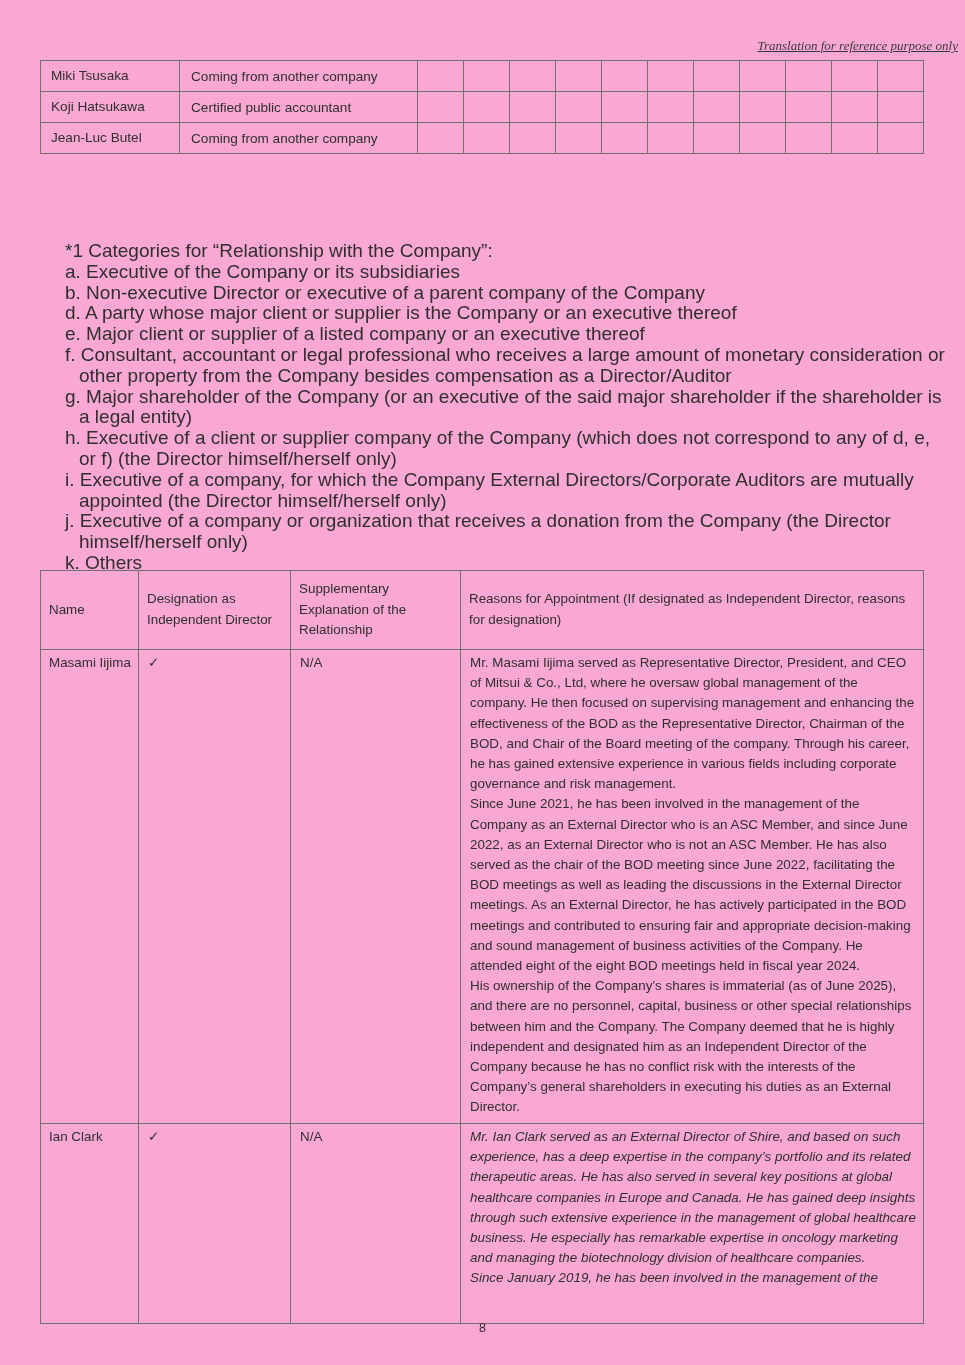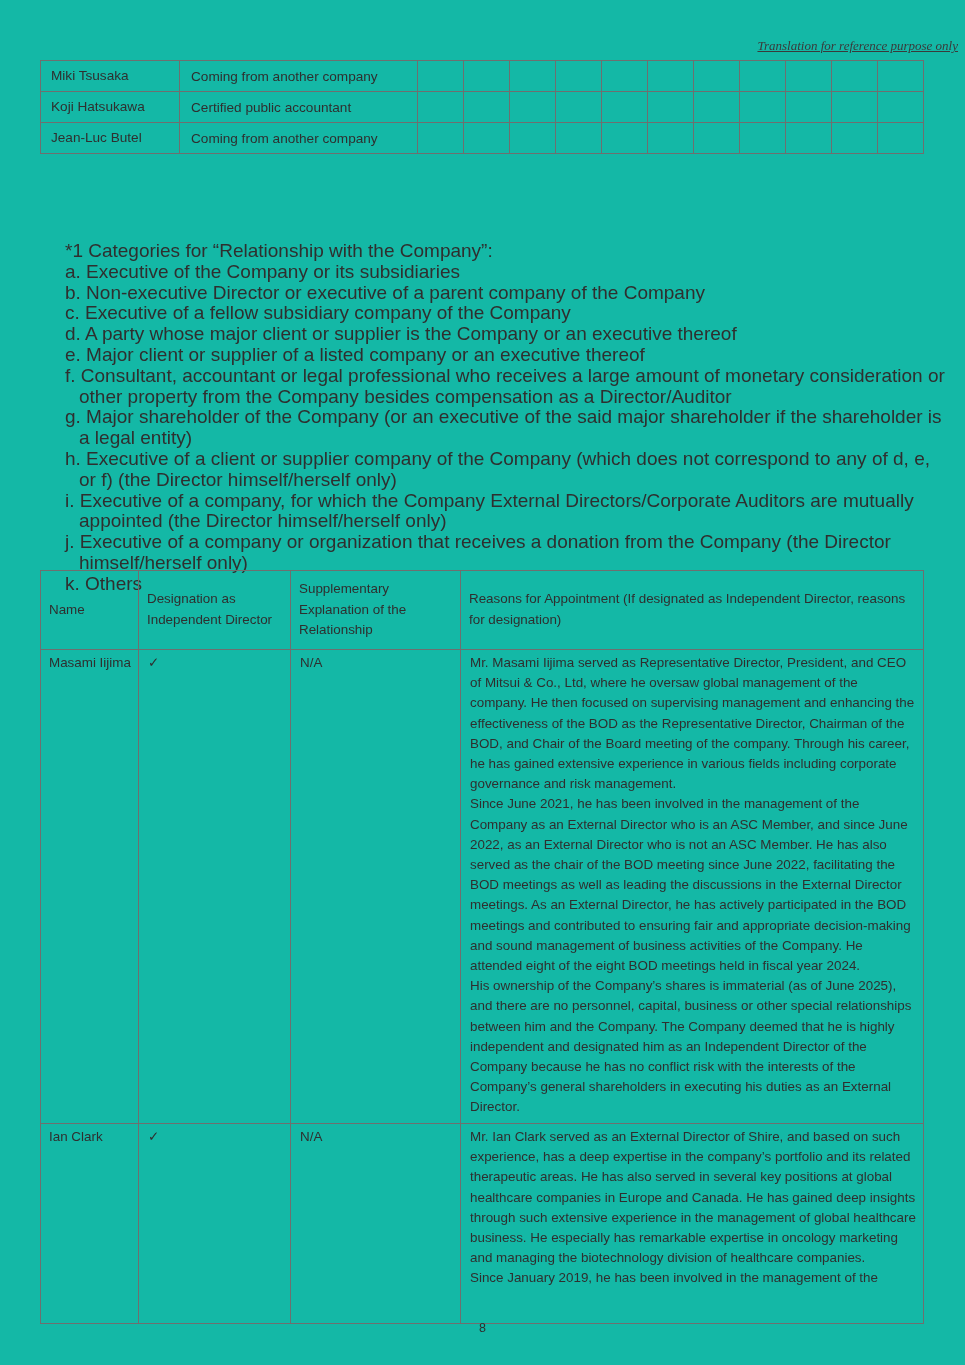--- a/index.html
+++ b/index.html
@@ -1,18 +1,18 @@
 <!DOCTYPE html>
 <html><head>
 <meta charset="utf-8">
 <style>
   html,body { margin:0; padding:0; background:#e8e8e8; }
   .page {
     position:relative; width:965px; height:1365px; margin:0 auto;
-    background:#14b8a6; font-family:"Liberation Sans", sans-serif;
+    background:#f9a8d4; font-family:"Liberation Sans", sans-serif;
     color:#2f2f2f; overflow:hidden;
   }
   .trans-note {
     position:absolute; top:38px; right:7px;
     font-family:"Liberation Serif", serif; font-style:italic;
     font-size:13px; color:#3a3a3a; text-decoration:underline;
   }
   
   .t1 {
     position:absolute; left:40px; top:60px; width:884px;
@@ -51,21 +51,21 @@
   }
   .t2 td { vertical-align:top; }
   .t2 tr.r1 td { height:468px; }
   .t2 tr.r2 td { height:210px; }
   .t2 td.n  { padding:5px 2px 0 8px; }
   .t2 td.c  { padding:5px 2px 0 9px; }
   .t2 td.s  { padding:5px 2px 0 9px; }
   .t2 td.r  { padding:3px 6px 0 9px;margin-left:32px; }
   .reasons { white-space:pre-line; line-height:20.2px; overflow:hidden; }
   .clip1 { max-height:462px; }
-  .clip2 { max-height:202px; }
+  .clip2 { max-height:202px;font-style:italic; }
   
   .page-num {
     position:absolute; left:0; top:1321px; width:100%;
     text-align:center; font-size:12.5px; color:#2f2f2f;
   }
 </style>
 </head>
 <body>
 
 <div class="page">
@@ -134,21 +134,20 @@
           <td class="ec"></td>
           <td class="ec"></td>
       </tr>
     </tbody>
   </table>
 
   <div class="footnotes">
     <div class="fn-intro">*1 Categories for “Relationship with the Company”:</div>
     <div class="fn-item">a. Executive of the Company or its subsidiaries</div>
     <div class="fn-item">b. Non-executive Director or executive of a parent company of the Company</div>
-    <div class="fn-item">c. Executive of a fellow subsidiary company of the Company</div>
     <div class="fn-item">d. A party whose major client or supplier is the Company or an executive thereof</div>
     <div class="fn-item">e. Major client or supplier of a listed company or an executive thereof</div>
     <div class="fn-item">f. Consultant, accountant or legal professional who receives a large amount of monetary consideration or other property from the Company besides compensation as a Director/Auditor</div>
     <div class="fn-item">g. Major shareholder of the Company (or an executive of the said major shareholder if the shareholder is a legal entity)</div>
     <div class="fn-item">h. Executive of a client or supplier company of the Company (which does not correspond to any of d, e, or f) (the Director himself/herself only)</div>
     <div class="fn-item">i. Executive of a company, for which the Company External Directors/Corporate Auditors are mutually appointed (the Director himself/herself only)</div>
     <div class="fn-item">j. Executive of a company or organization that receives a donation from the Company (the Director himself/herself only)</div>
     <div class="fn-item">k. Others</div>
   </div>
 

